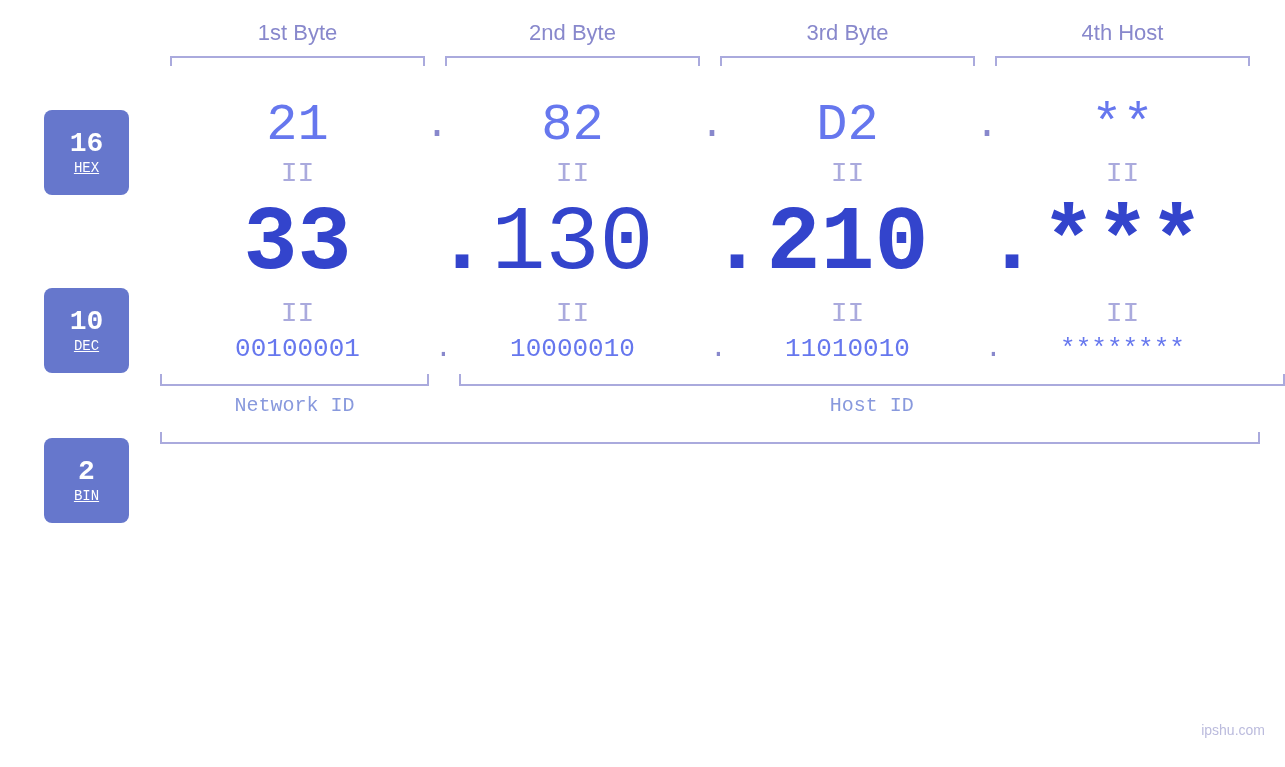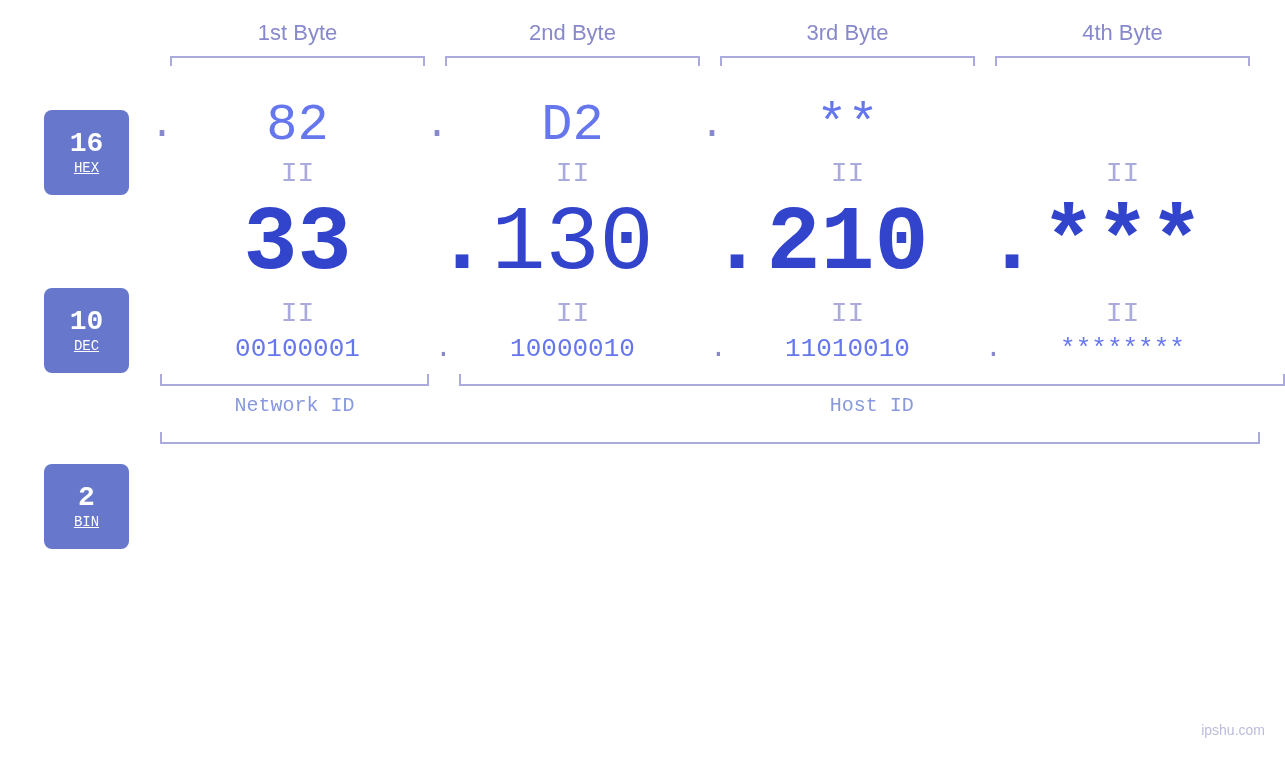--- a/index.html
+++ b/index.html
@@ -190,21 +190,21 @@
   </style>
 </head>
 <body>
 
 <div class="main-container">
 
   <div class="byte-headers">
     <div class="byte-header">1st Byte</div>
     <div class="byte-header">2nd Byte</div>
     <div class="byte-header">3rd Byte</div>
-    <div class="byte-header">4th Byte</div>
+    <div class="byte-header">4th Host</div>
   </div>
 
   <div class="bracket-top-row">
     <div class="bracket-top">
       <div class="bracket-line-top" style="width:220px;"></div>
     </div>
     <div class="bracket-top">
       <div class="bracket-line-top" style="width:220px;"></div>
     </div>
     <div class="bracket-top">
@@ -213,31 +213,32 @@
     <div class="bracket-top">
       <div class="bracket-line-top" style="width:220px;"></div>
     </div>
   </div>
 
   <div class="base-badges-col" style="top: 110px;">
     <div class="base-badge" style="margin-bottom: 80px;">
       <span class="base-num">16</span>
       <span class="base-label">HEX</span>
     </div>
-    <div class="base-badge" style="margin-bottom: 78px;">
+    <div class="base-badge" style="margin-bottom: 52px;">
       <span class="base-num">10</span>
       <span class="base-label">DEC</span>
     </div>
     <div class="base-badge">
       <span class="base-num">2</span>
       <span class="base-label">BIN</span>
     </div>
   </div>
 
   <div class="value-row hex-row" style="margin-bottom:0;">
+    <div class="value-cell">21</div>
     <span class="dot-sep" style="font-size:40px; color:#8888cc;">.</span>
     <div class="value-cell">82</div>
     <span class="dot-sep" style="font-size:40px; color:#8888cc;">.</span>
     <div class="value-cell">D2</div>
     <span class="dot-sep" style="font-size:40px; color:#8888cc;">.</span>
     <div class="value-cell">**</div>
   </div>
 
   <div class="equals-row eq1-row">
     <div class="equals-cell">II</div>

